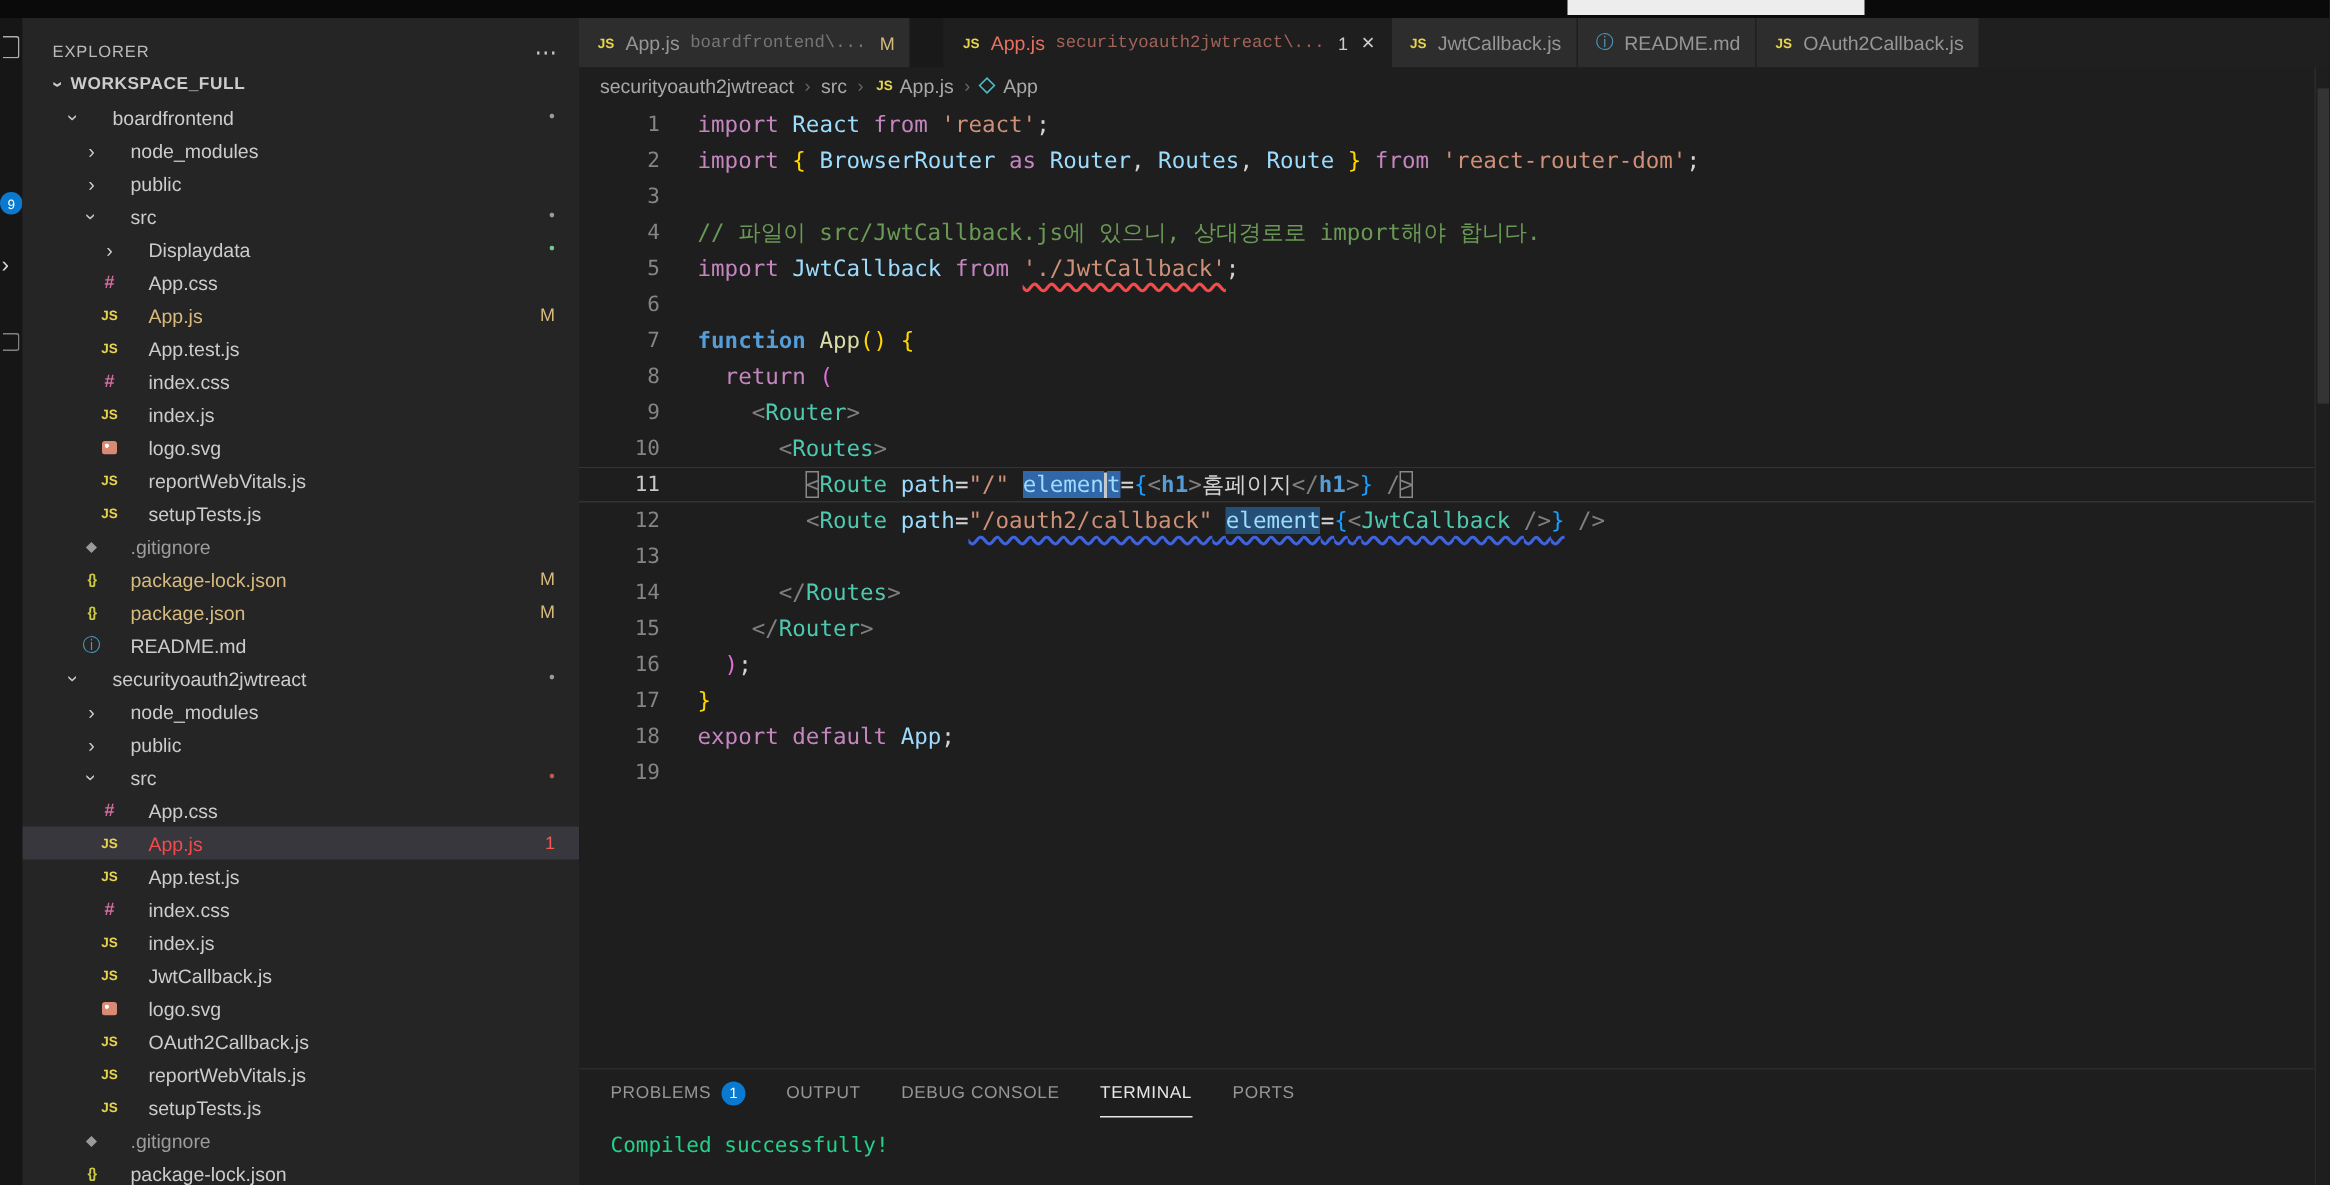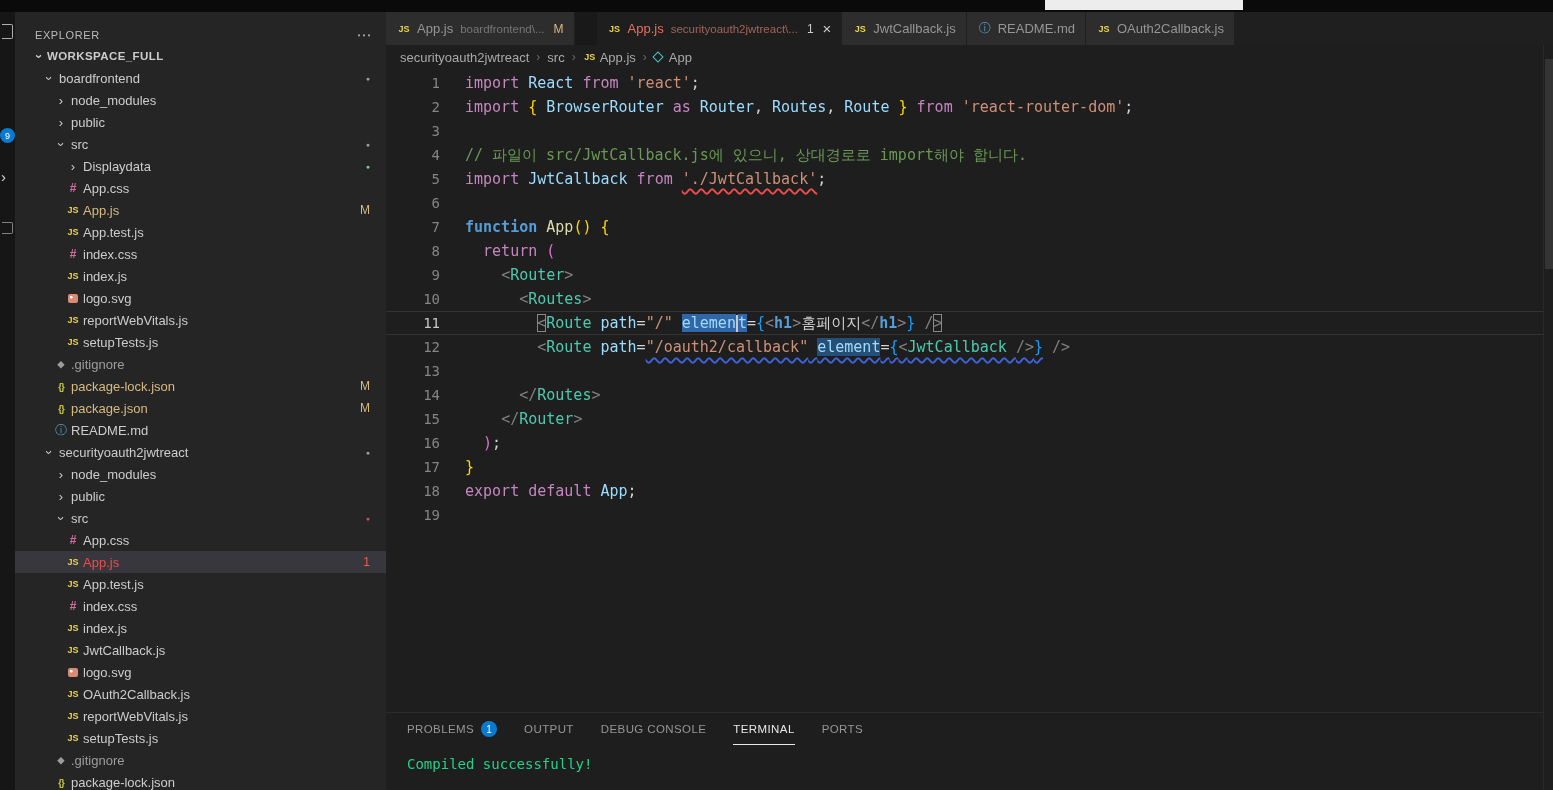--- a/index.html
+++ b/index.html
@@ -26,21 +26,21 @@
                  letter-spacing:.6px; color:#bbbbbb;gap:20px; }
   .side-more { margin-left:auto; color:#c5c5c5; font-size:15px; cursor:pointer; }
   .workspace-row { height:22px; display:flex; align-items:center; padding-left:16px; font-size:11.5px;
                    font-weight:bold; letter-spacing:.4px; color:#cccccc; cursor:pointer; }
   .tree { position:relative; }
   .trow { position:relative; height:22px; display:flex; align-items:center; font-size:13px; color:#cccccc;
           cursor:pointer; white-space:nowrap; }
   .trow.sel { background:#37373d; }
   .chev { display:inline-block; width:16px; text-align:center; color:#cccccc; font-size:13px; flex:0 0 16px; }
   .chev.open { transform:rotate(90deg); }
-  .tlabel { margin-left:2px; }
+  .tlabel { margin-left:18px; }
   .tlabel.mod { color:#d7ba7d; }
   .tlabel.err { color:#f14c4c; }
   .tlabel.dim { color:#9d9d9d; }
   .tbadge { position:absolute; right:16px; font-size:12px; color:#cccccc; }
   .tbadge.mod { color:#d7ba7d; }
   .tbadge.err { color:#f25b4e; }
   .tdot { position:absolute; right:16px; top:50%; transform:translateY(-50%); font-size:7px; }
   .dot-pale { color:#9a9f92; }
   .dot-green { color:#73c991; }
   .dot-red { color:#bc5a50; }
@@ -58,21 +58,21 @@
 
   
   .editor-region { position:absolute; top:12px; left:386px; width:1167px; height:778px; background:#1e1e1e; }
 
   .tabbar { height:33px; background:#1f1f1f; display:flex; align-items:stretch; overflow:hidden; }
   .tab { display:flex; align-items:center; padding:0 10px; background:#2d2d2d; border-right:1px solid #1f1f1f;
          font-size:13px; color:#969696; cursor:pointer; white-space:nowrap; }
   .tab.active { background:#1e1e1e; color:#cccccc; }
   .tab-label { margin-left:5px; }
   .tab.error .tab-label { color:#e8705f; }
-  .tab-desc { margin-left:7px; font-size:11.5px; color:#767676; }
+  .tab-desc { margin-left:7px; font-size:11.5px; color:#767676;font-family:Liberation Mono, monospace; }
   .tab.error .tab-desc { color:#a1645a; }
   .tab-badge { margin-left:9px; font-size:12px; color:#d7ba7d; }
   .tab.active .tab-badge { color:#cccccc; }
   .tab-close { margin-left:9px; font-size:15px; color:#cccccc; cursor:pointer; }
   .tab-gap { width:22px; background:#191919; }
 
   .breadcrumb { height:24px; display:flex; align-items:center; padding-left:14px; font-size:13px; color:#a9a9a9;
                 background:#1e1e1e; }
   .bc-item { display:flex; align-items:center; cursor:pointer; }
   .bc-sep { margin:0 7px; color:#6a6a6a; font-size:12px; }

